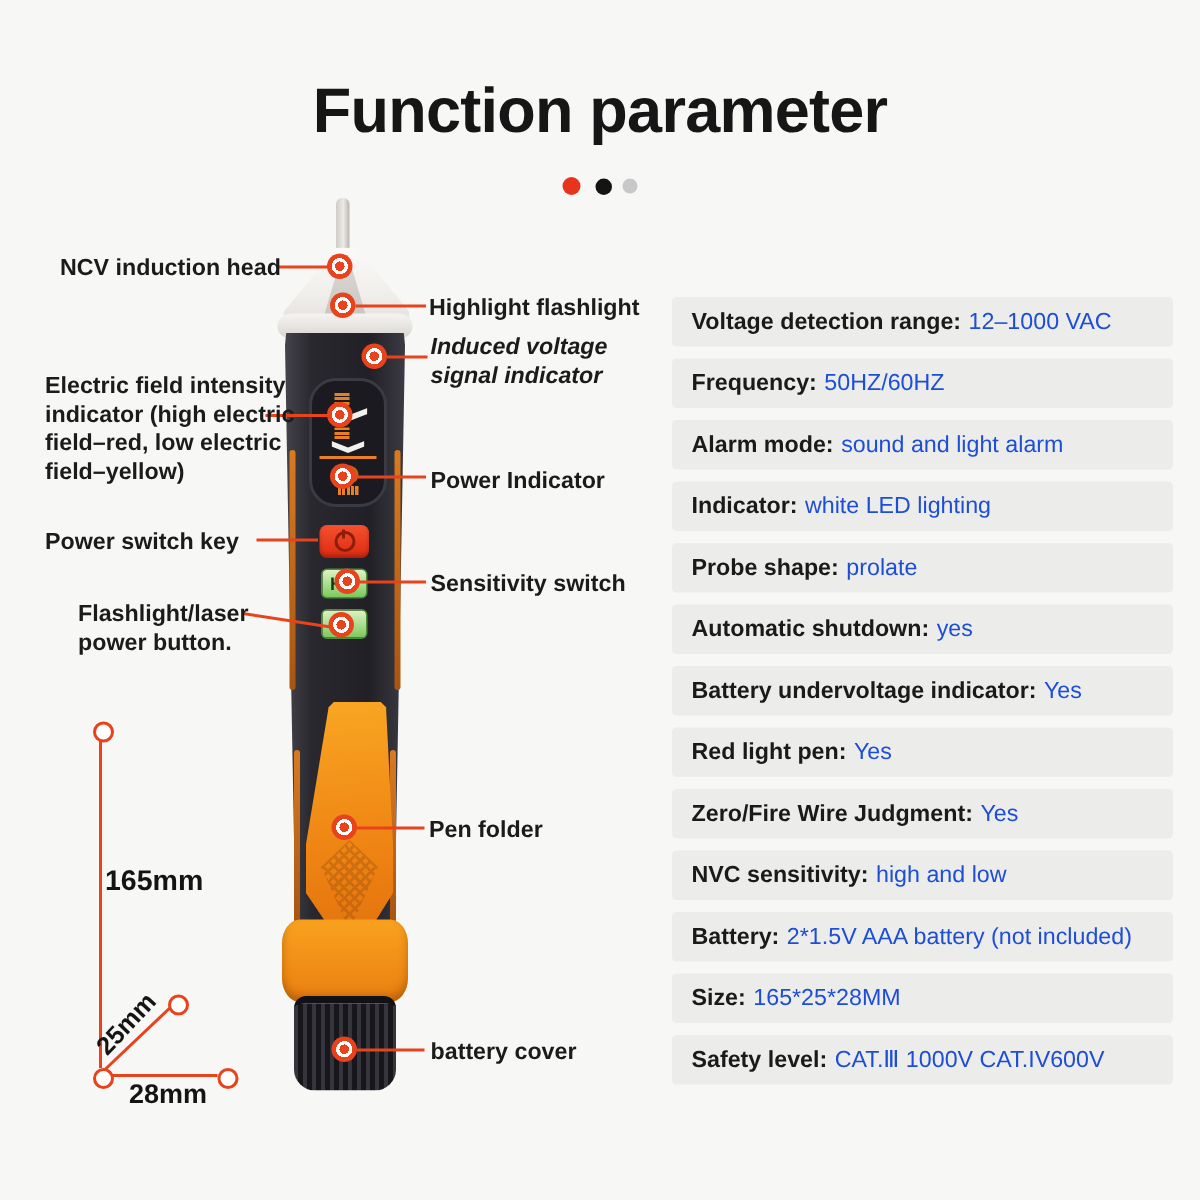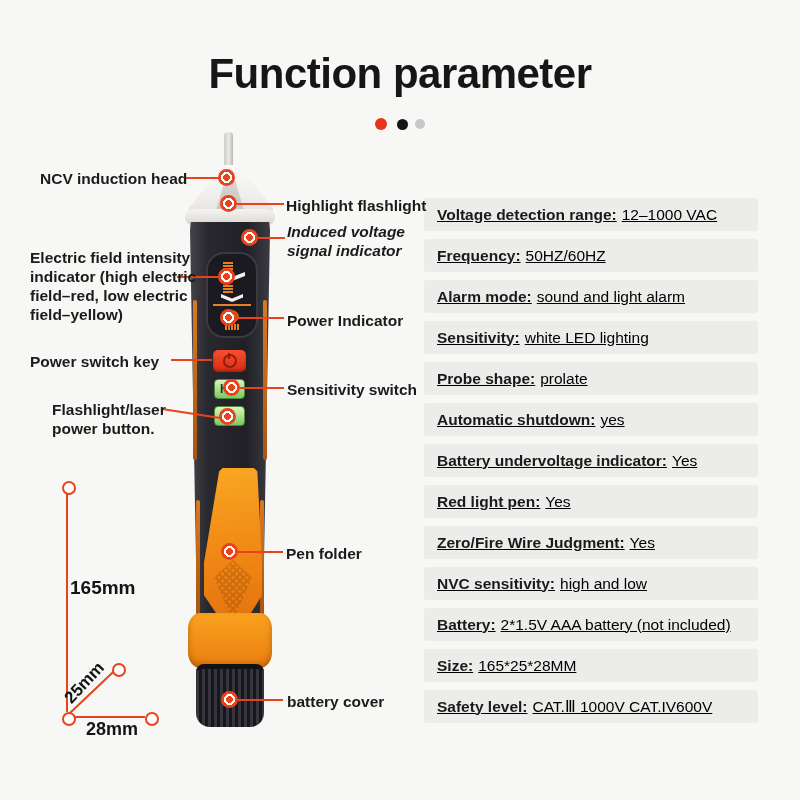--- a/index.html
+++ b/index.html
@@ -80,25 +80,25 @@
   .line{height:2px;background:#e8431c;z-index:5;}
   .lbl{font-size:15.5px;font-weight:600;color:#1b1b1b;z-index:5;white-space:nowrap;line-height:19px;}
 
   
   .dline{background:#e8431c;z-index:4;}
   .ring{width:10px;height:10px;border-radius:50%;border:2.5px solid #e8431c;background:#fff;
         box-sizing:content-box;z-index:5;}
   .dim{font-weight:bold;color:#141414;z-index:5;white-space:nowrap;}
 
   
-  .specs{left:424px;top:198px;width:334px;text-decoration:underline;}
+  .specs{left:448px;top:198px;width:334px;}
   .spec-row{height:33px;margin-bottom:8px;background:#ececea;border-radius:3px;
         display:flex;align-items:center;padding-left:13px;font-size:15.5px;white-space:nowrap;}
   .spec-row b{color:#1a1a1a;margin-right:5px;}
-  .spec-row span{color:#000000;}
+  .spec-row span{color:#1d4ed8;}
 </style>
 </head>
 <body>
 
 <div class="page">
 
   <h1 class="title">Function parameter</h1>
   <div>
     <span class="cdot abs" style="left: 375px; top: 118px; width: 12px; height: 12px; background-color: rgb(232, 52, 28);"></span>
     <span class="cdot abs" style="left: 397px; top: 119px; width: 11px; height: 11px; background-color: rgb(20, 20, 20);"></span>
@@ -208,21 +208,21 @@
       </div>
     <div class="spec-row">
         <b>Frequency:</b>
         <span>50HZ/60HZ</span>
       </div>
     <div class="spec-row">
         <b>Alarm mode:</b>
         <span>sound and light alarm</span>
       </div>
     <div class="spec-row">
-        <b>Sensitivity:</b>
+        <b>Indicator:</b>
         <span>white LED lighting</span>
       </div>
     <div class="spec-row">
         <b>Probe shape:</b>
         <span>prolate</span>
       </div>
     <div class="spec-row">
         <b>Automatic shutdown:</b>
         <span>yes</span>
       </div>

